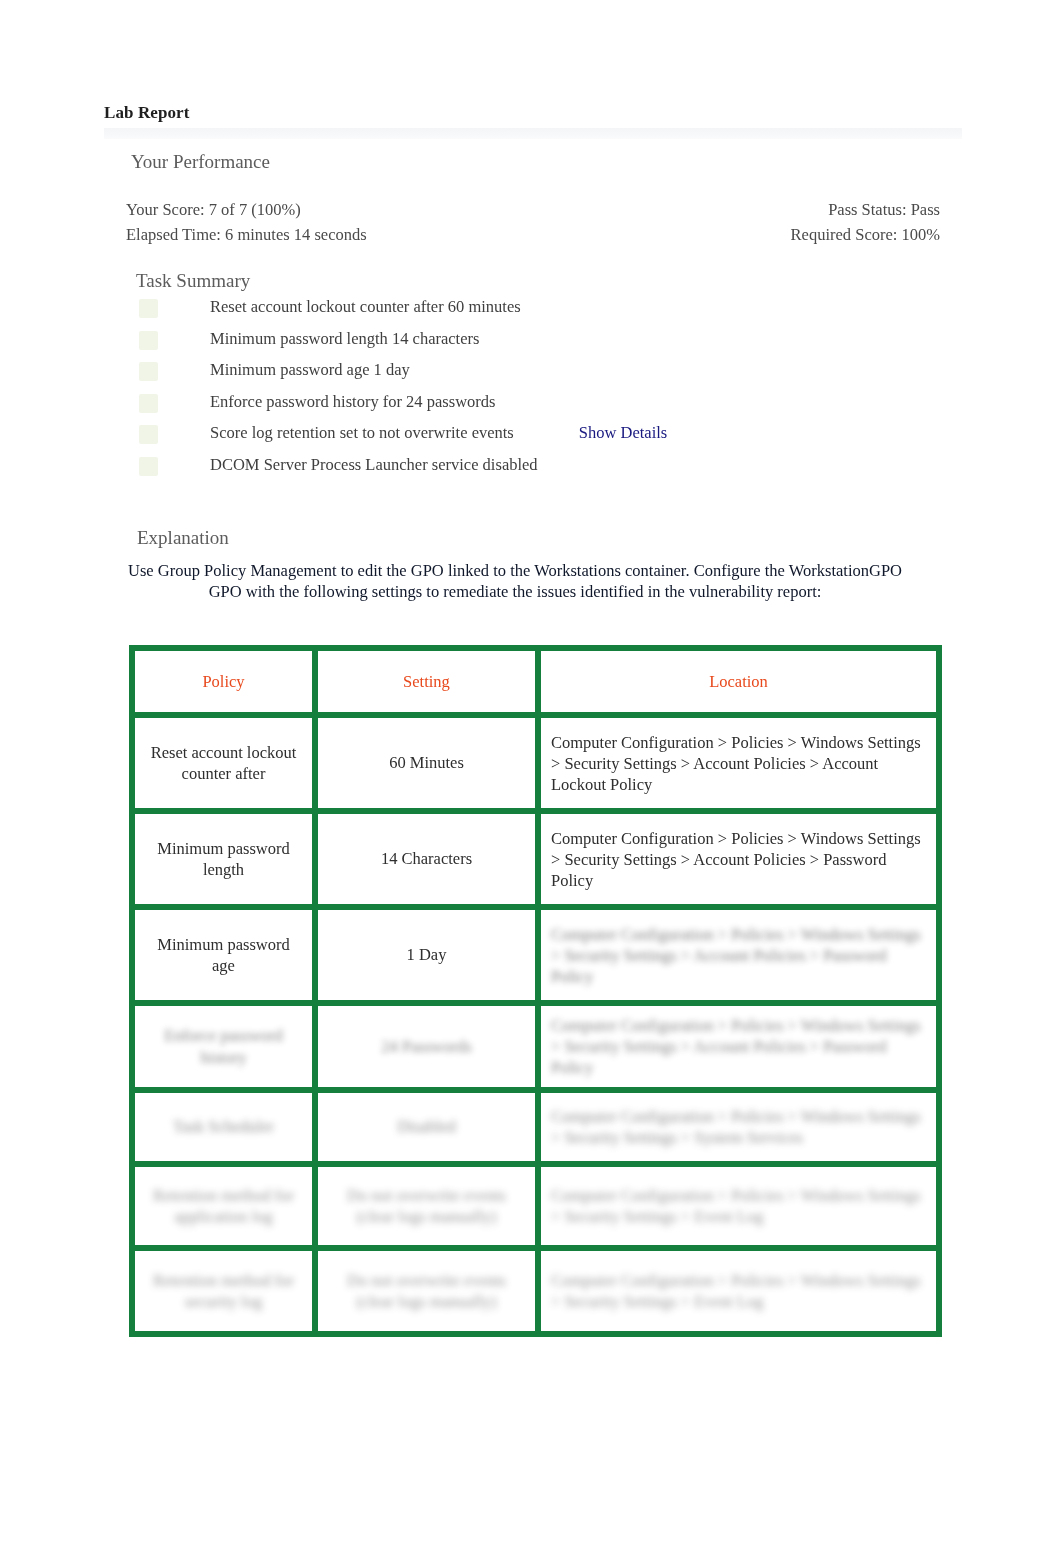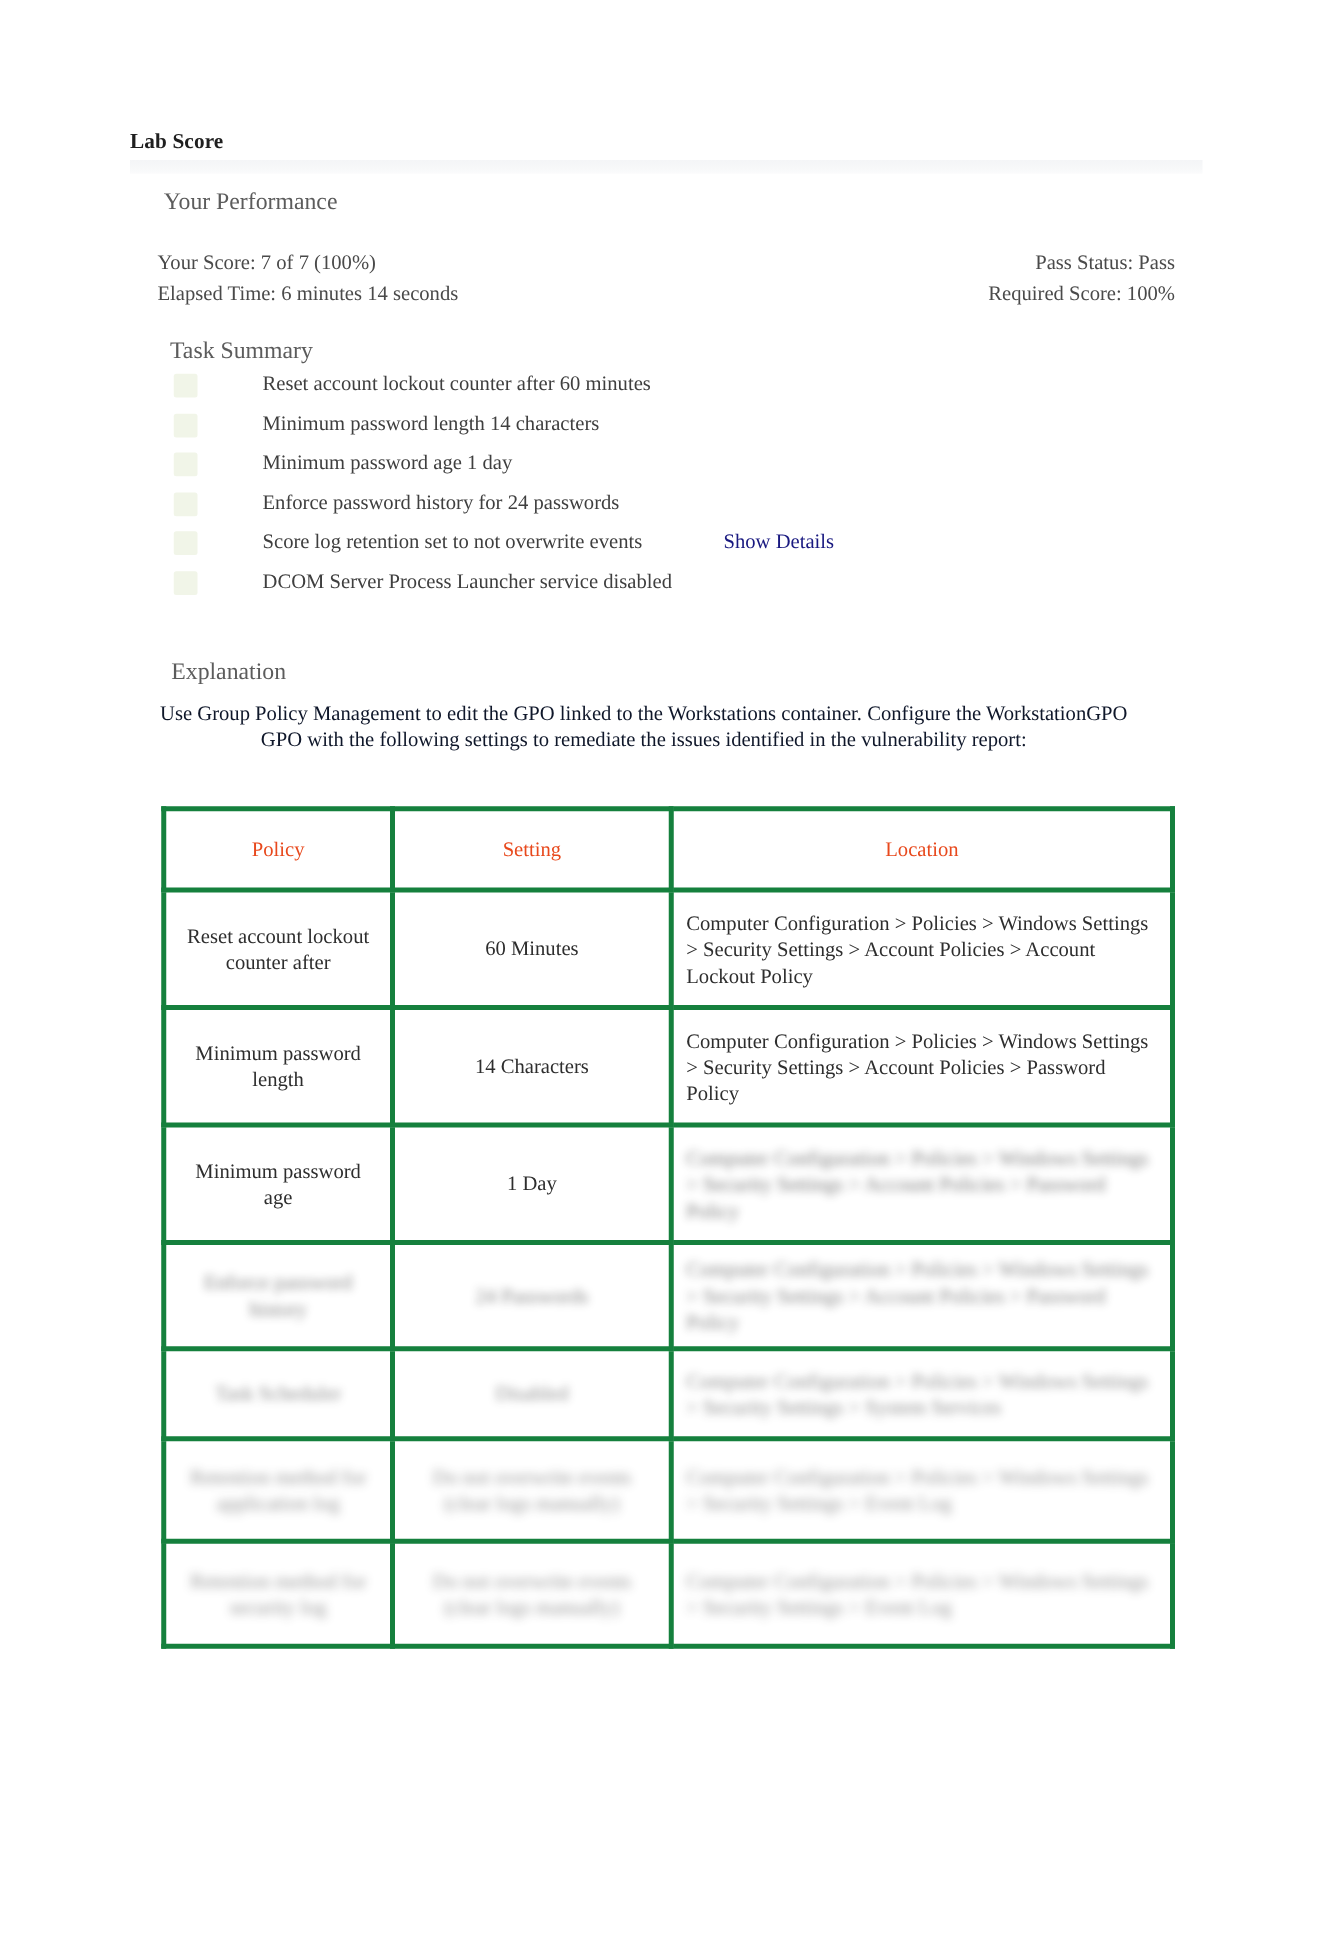--- a/index.html
+++ b/index.html
@@ -131,21 +131,21 @@
     top: 645px;
     width: 807px;
     border-collapse: collapse;
     table-layout: fixed;
   }
   .policy-table col.c-policy   { width: 183px; }
   .policy-table col.c-setting  { width: 223px; }
   .policy-table col.c-location { width: 401px; }
 
   .policy-table th, .policy-table td {
-    border: 4px solid #15803d;
+    border: 6px solid #15803d;
     vertical-align: middle;
     padding: 9px 10px;
   }
   .policy-table th {
     color: #e8491d;
     font-size: 16.5px;
     font-weight: normal;
     height: 37px;
     padding-top: 12px;
     padding-bottom: 12px;
@@ -181,21 +181,21 @@
   tr.row-h4 td { height: 62px; }
   tr.row-h5 td { height: 50px; }
   tr.row-h6 td { height: 60px; }
   tr.row-h7 td { height: 62px; }
 </style>
 </head>
 <body>
 
 <div class="page">
 
-  <div class="lab-report-title">Lab Score</div>
+  <div class="lab-report-title">Lab Report</div>
 
   <div class="header-band"></div>
 
   <div class="section-heading perf-heading">Your Performance</div>
 
   <div class="perf-left">
     <div class="perf-line">Your Score: 7 of 7 (100%)</div>
     <div class="perf-line">Elapsed Time: 6 minutes 14 seconds</div>
   </div>
 

